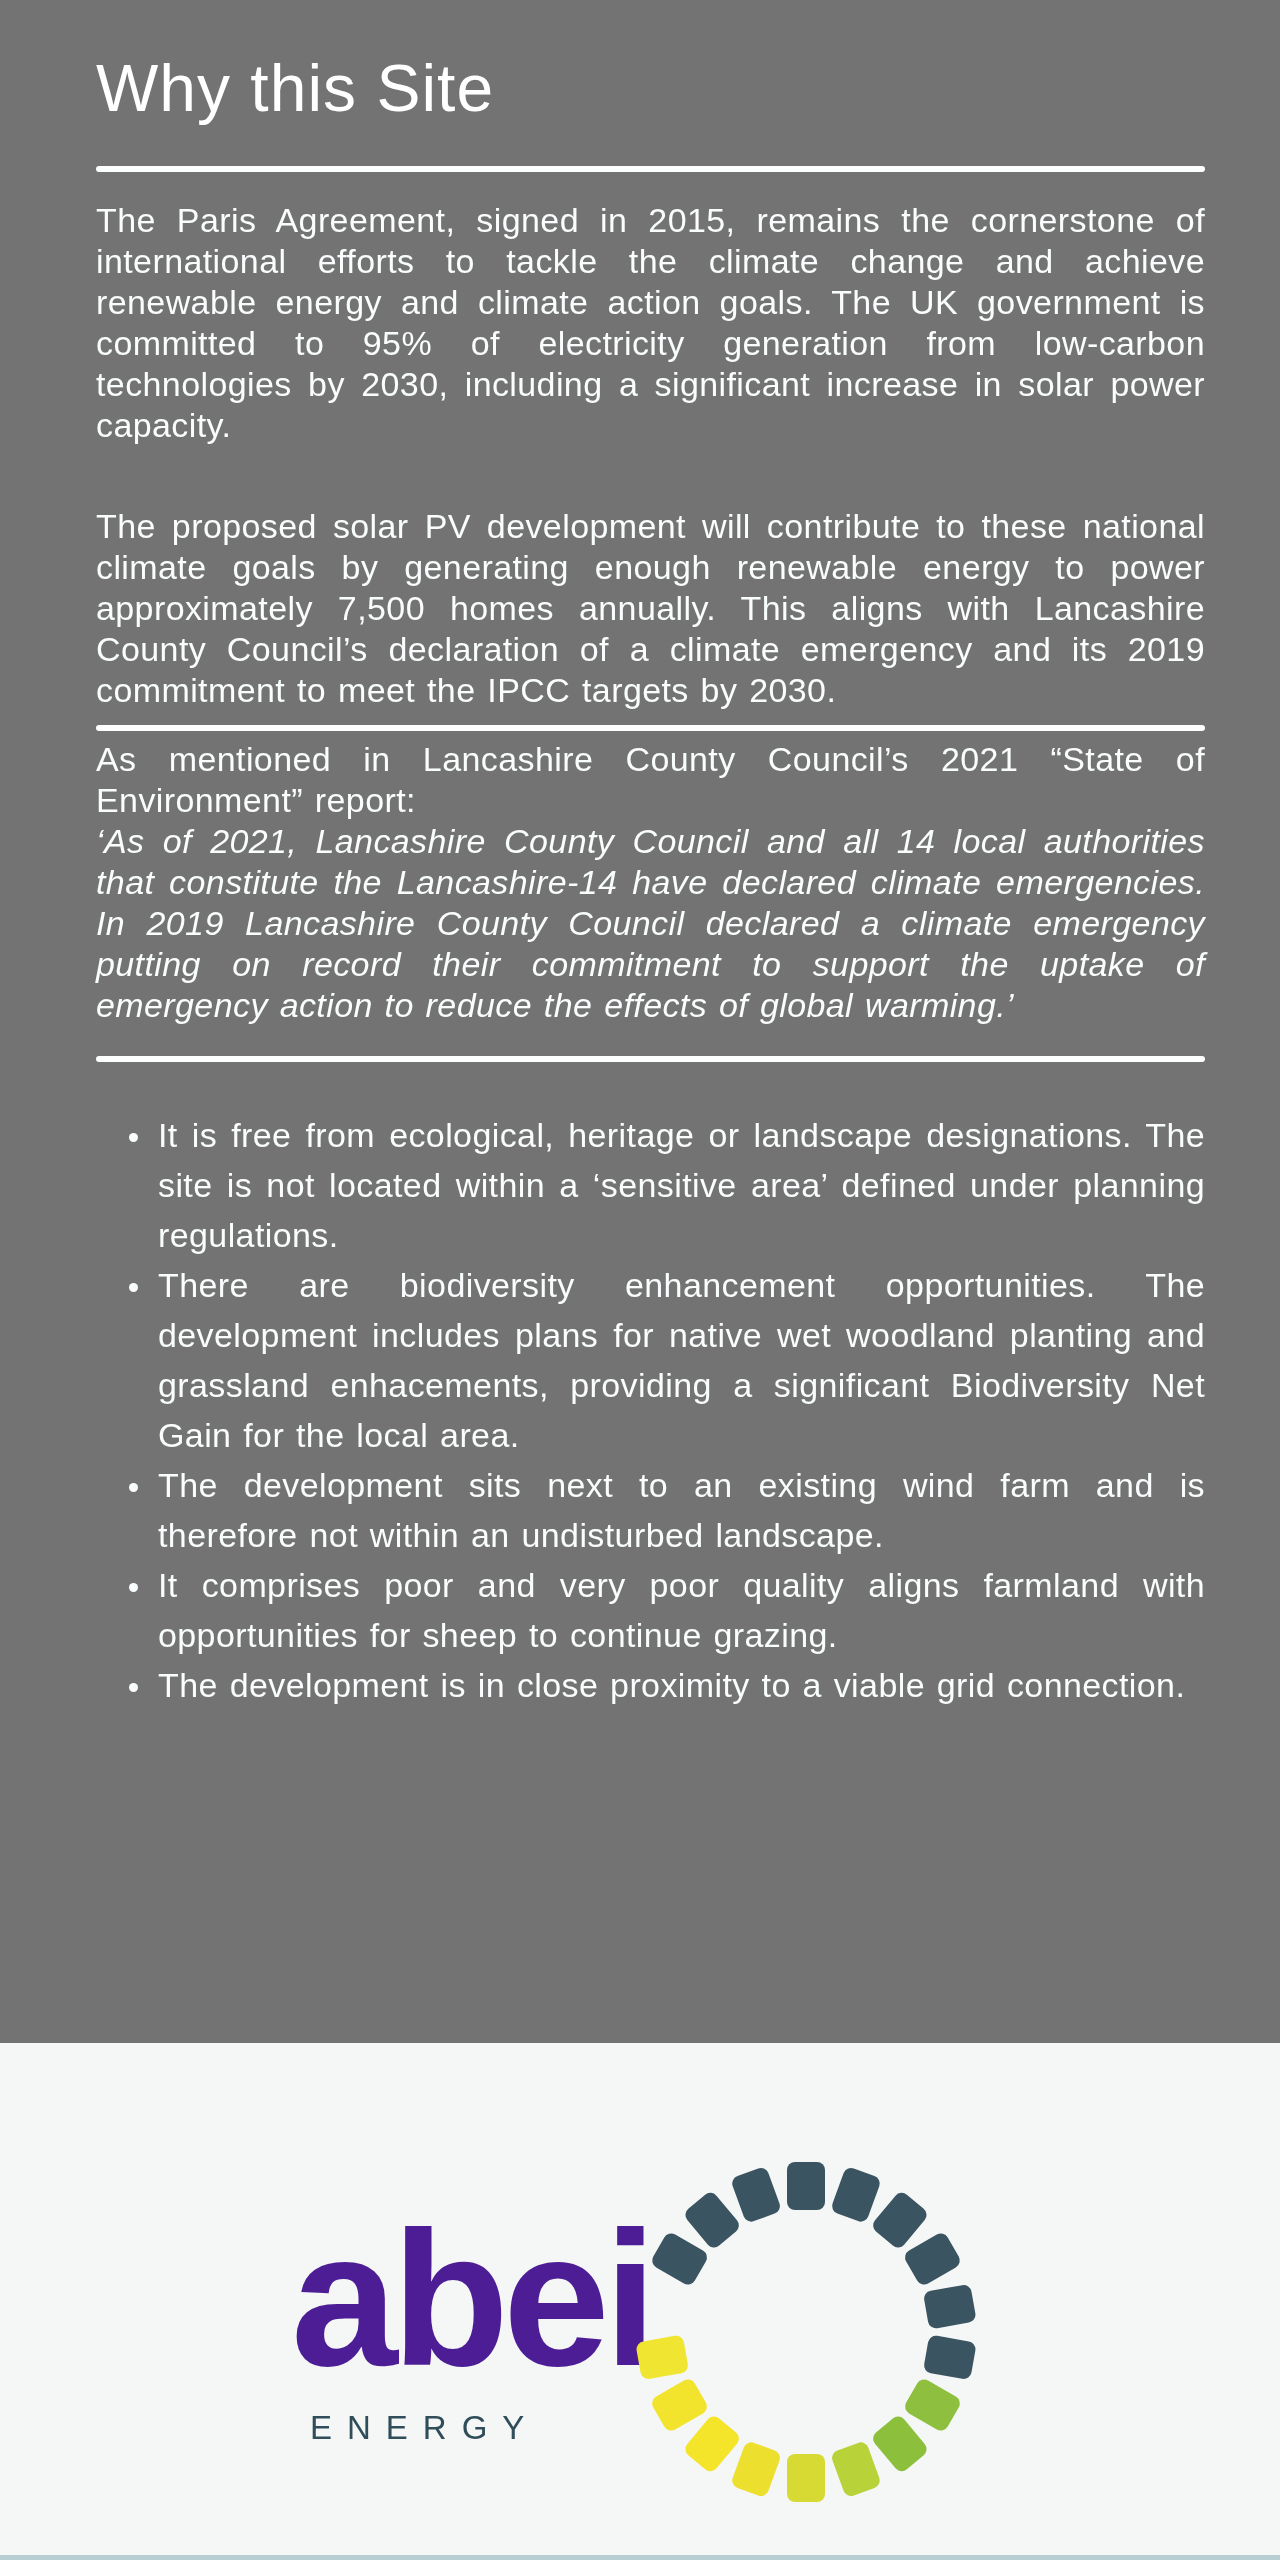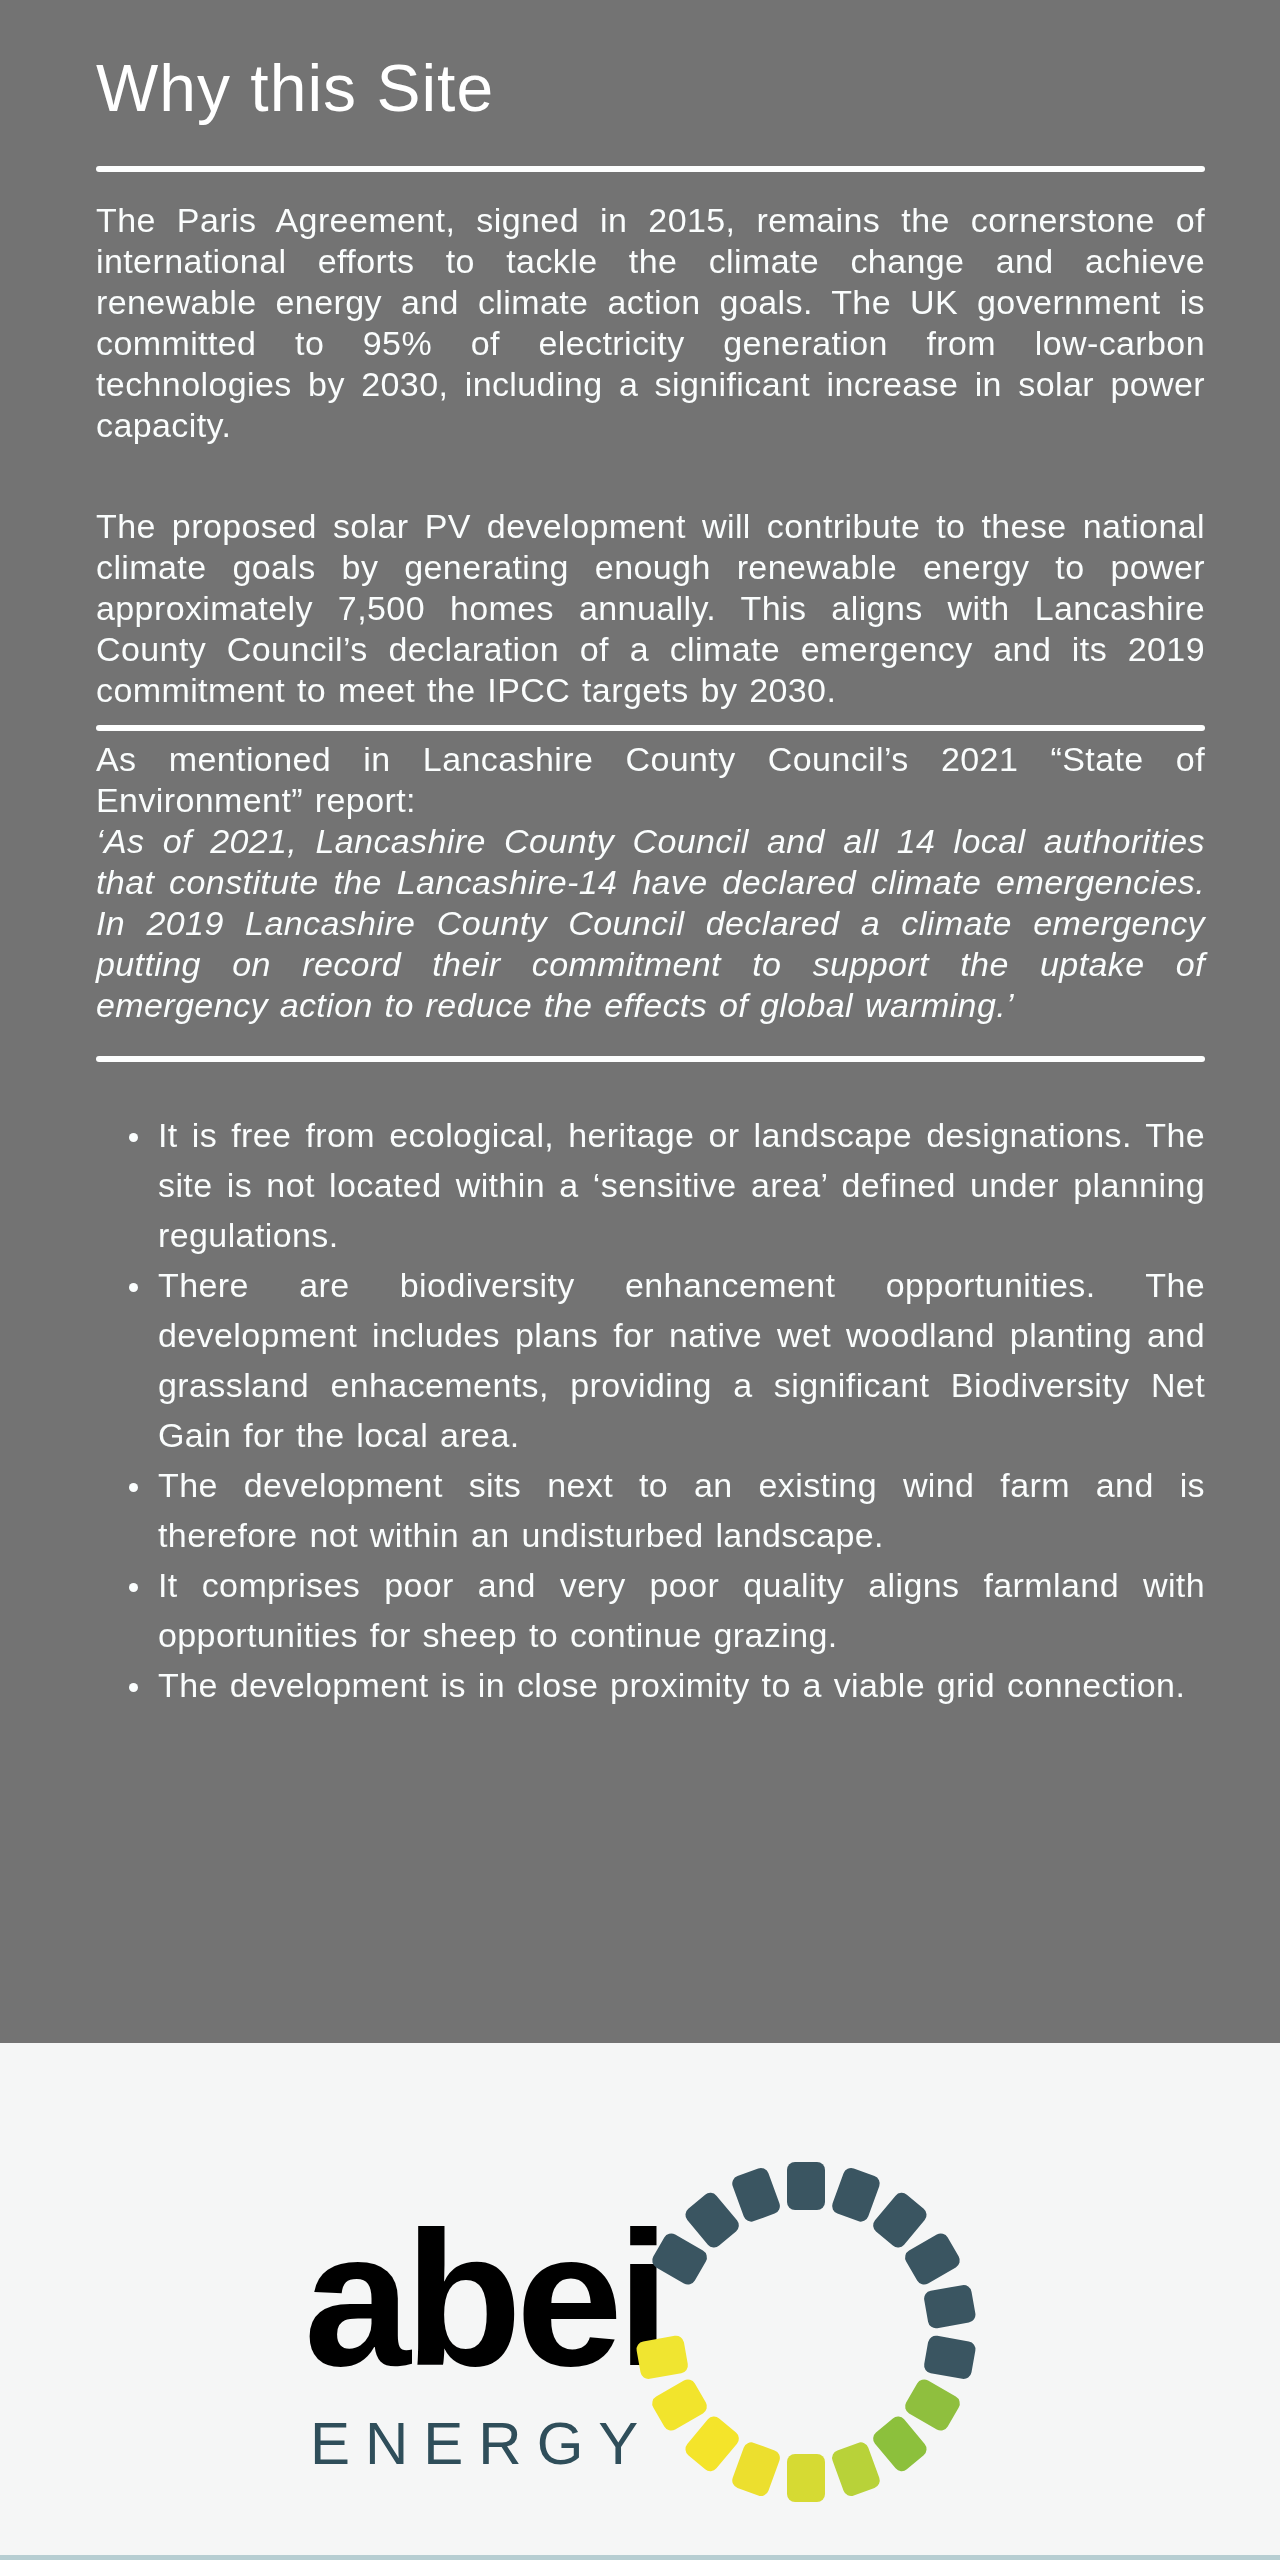--- a/index.html
+++ b/index.html
@@ -41,27 +41,27 @@
   ul.reasons li {
     font-size:34px; line-height:50px; letter-spacing:.4px; word-spacing:2px;
     text-align:justify; color:#fafdfd; padding-left:4px;
   }
   ul.reasons li::marker { color:#fafdfd; font-size:30px; }
   .footer {
     background:#f5f6f6; height:517px; position:relative;
   }
   .logo { position:absolute; inset:0; }
   .logo-word {
-    position:absolute; left:304px; top:160px;
+    position:absolute; left:291px; top:160px;
     font-size:192px; line-height:1; font-weight:bold; letter-spacing:-6px;
-    color:#000000;
+    color:#4c1d95;
   }
   .logo-sub {
     position:absolute; left:310px; top:366px;
-    font-size:60px; letter-spacing:15px; font-weight:400; color:#2f4e5a;
+    font-size:33px; letter-spacing:15px; font-weight:400; color:#2f4e5a;
   }
   .logo-ring-svg { position:absolute; left:631px; top:114px; width:350px; height:350px; }
   .footer-bottom-line {
     position:absolute; left:0; right:0; bottom:0; height:5px; background:#b7ced2;
   }
 </style>
 </head>
 <body>
 
 <div class="page">

